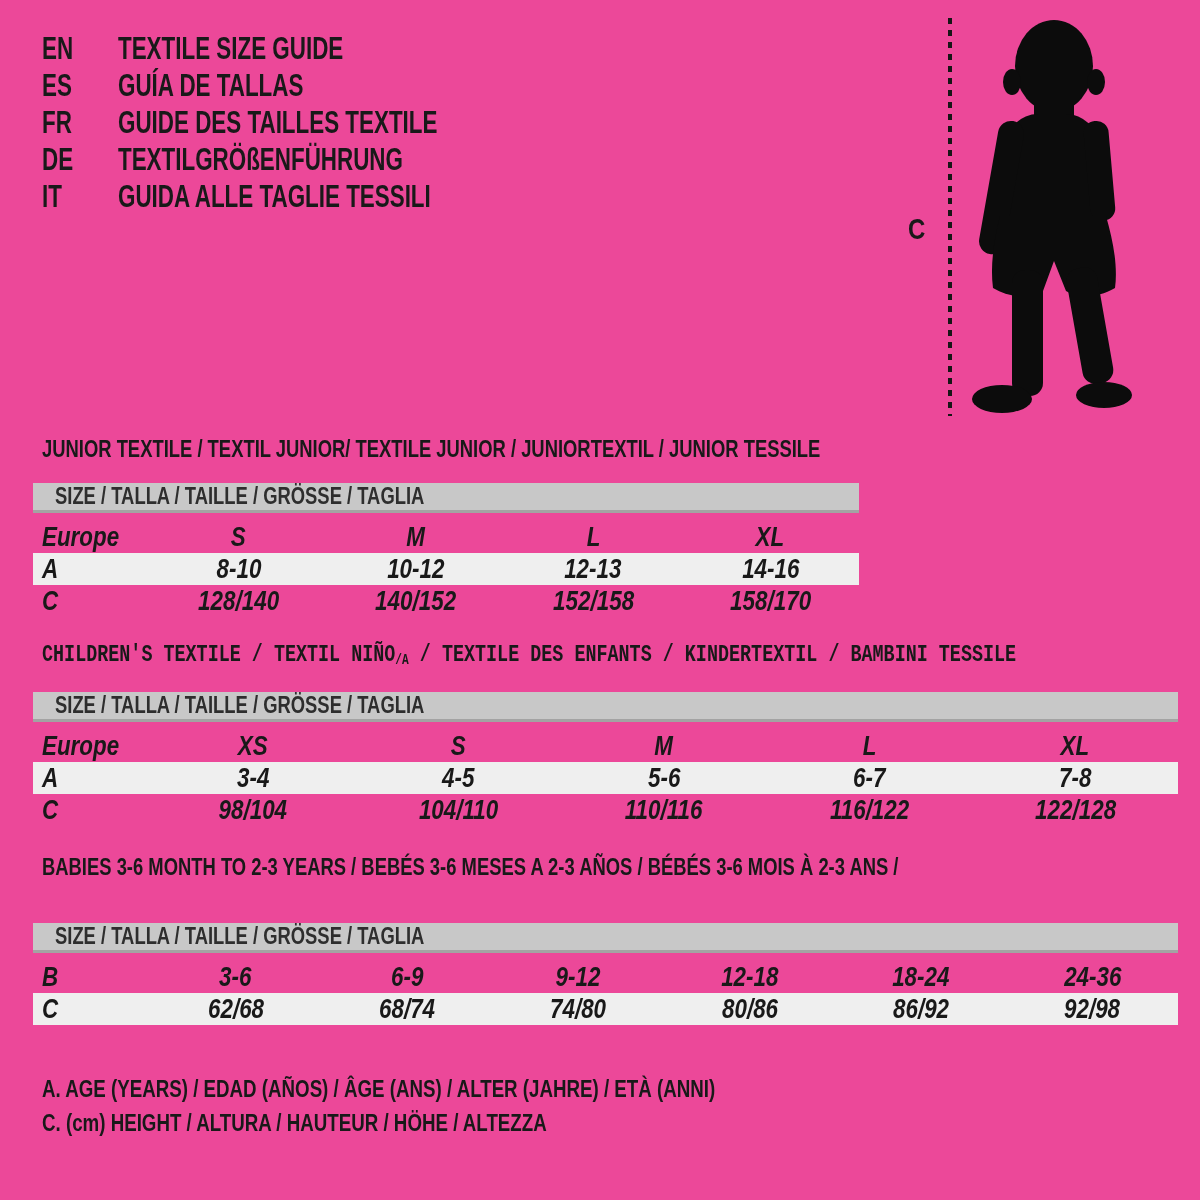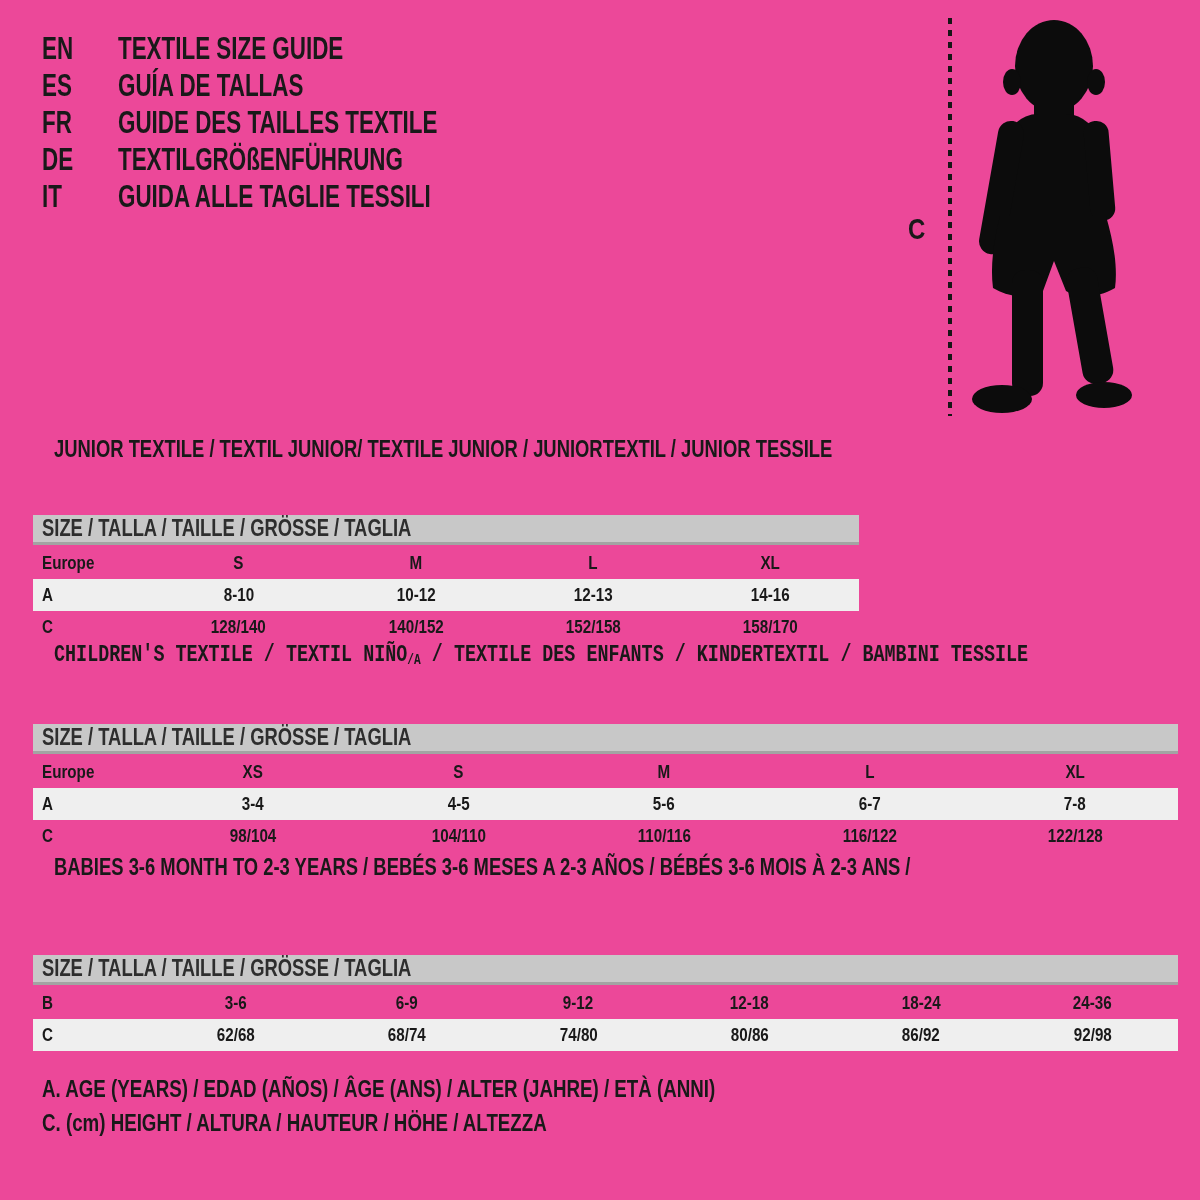--- a/index.html
+++ b/index.html
@@ -17,34 +17,34 @@
   .lrow{display:flex;height:37px;align-items:center;font-size:32px;letter-spacing:0;}
   .lcode{flex:0 0 76px;}
 
   
   .dashline{position:absolute;left:948px;top:18px;width:4px;height:398px;
     background:repeating-linear-gradient(to bottom,#161616 0 6px,transparent 6px 12px);}
   .clabel{position:absolute;left:908px;top:212px;font-size:30px;}
   svg.baby{position:absolute;left:966px;top:18px;width:176px;height:400px;}
 
   
-  .sec-title{position:absolute;font-size:23px;white-space:nowrap;line-height:26px;margin-left:12px;}
+  .sec-title{position:absolute;font-size:23px;white-space:nowrap;line-height:26px;}
   .t-junior{left:42px;top:436px;}
   .t-children{left:42px;top:642px;font-family:Liberation Mono, monospace;}
   .t-babies{left:42px;top:849px;line-height:36px;}
   .sub{font-size:14px;vertical-align:-3px;}
 
   
   .tblwrap{position:absolute;left:33px;}
   .w-junior{top:483px;width:826px;}
   .w-children{top:692px;width:1145px;}
   .w-babies{top:923px;width:1145px;}
   .sizebar{height:27px;background:#c8c8c8;border-bottom:3px solid #a3a3a3;
-    display:flex;align-items:center;padding-left:9px;font-size:23px;color:#2e2e2e;margin-top:32px;}
-  table.sizetable{width:100%;border-collapse:collapse;table-layout:fixed;font-size:19px;margin-top:2px;}
+    display:flex;align-items:center;padding-left:22px;font-size:23px;color:#2e2e2e;}
+  table.sizetable{width:100%;border-collapse:collapse;table-layout:fixed;font-size:28px;margin-top:8px;font-style:italic;}
   col.labelcol{width:117px;}
   .sizetable td{height:32px;text-align:center;vertical-align:middle;padding:0;}
   .sizetable td.lab{text-align:left;padding-left:9px;}
   tr.shade{background:#efefef;}
 
   
   .legend{position:absolute;left:42px;top:1072px;font-size:24px;line-height:34px;}
   .legend .tx{transform:scaleX(0.78);}
 </style>
 </head>

